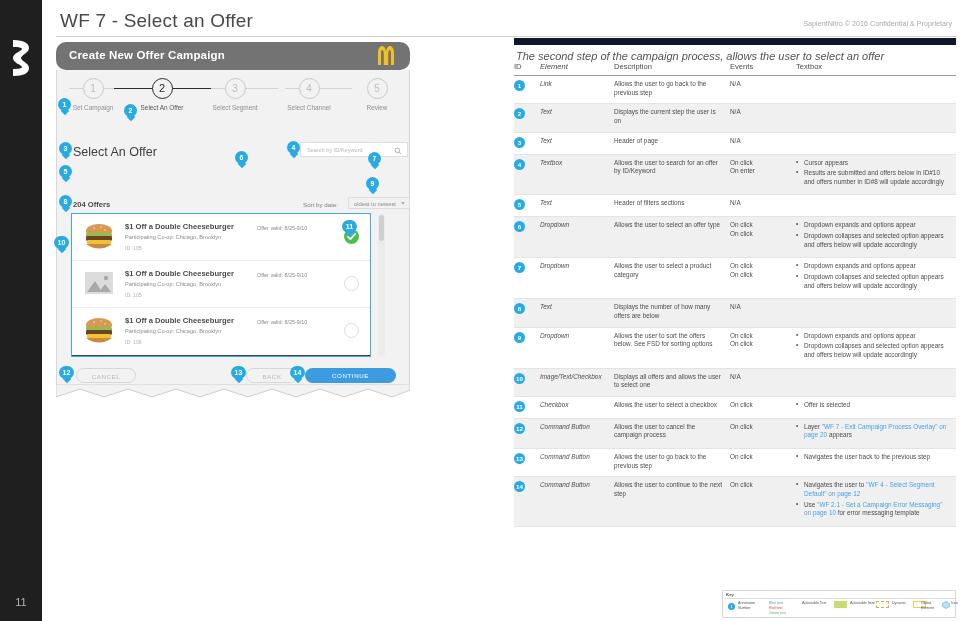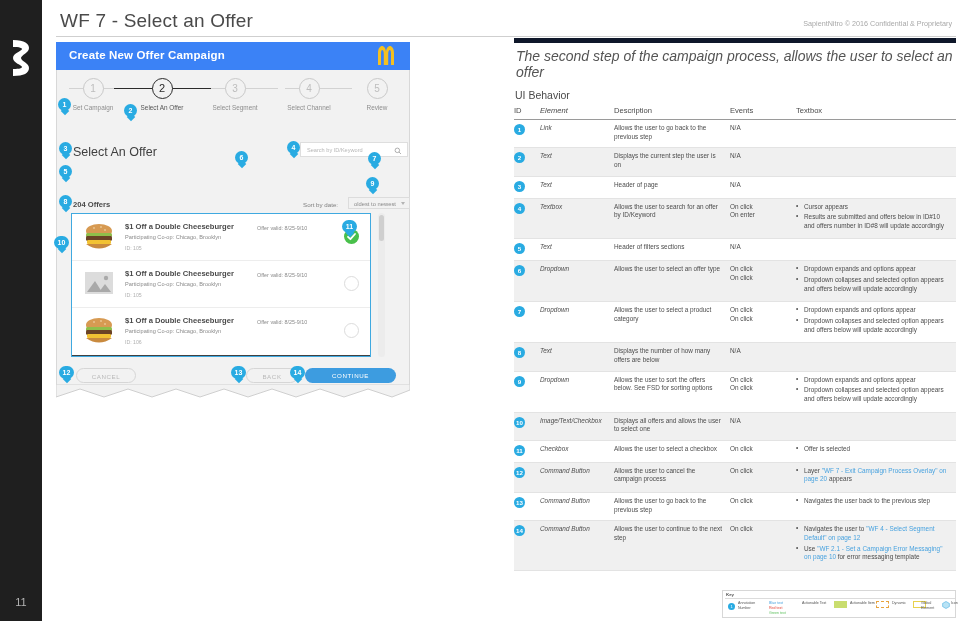--- a/index.html
+++ b/index.html
@@ -44,21 +44,22 @@
   }
 
   
   .wf {
     position: absolute; left: 56px; top: 42px;
     width: 354px; height: 350px;
   }
   .wf-titlebar {
     position: absolute; left: 0; top: 0;
     width: 354px; height: 28px;
-    background: #3b82f6;
+    background: #737373;
+    border-radius: 10px;
   }
   .wf-titlebar .t {
     position: absolute; left: 13px; top: 7px;
     color: #fff; font-size: 11.5px; font-weight: bold;
     letter-spacing: .15px;
   }
   .mcd-logo {
     position: absolute; right: 14px; top: 3px;
     width: 20px; height: 21px;
   }
@@ -223,23 +224,23 @@
     background: #29abe2;
     transform: rotate(45deg);
     z-index: -1;
   }
   .anno.w { width: 15px; border-radius: 7px; }
   .anno.w::after { left: 4.5px; }
 
   
   .spec { position: absolute; left: 514px; top: 38px; width: 442px; }
   .spec-desc {
-    font-size: 14px; font-style: italic; color: #545454;
+    font-size: 11px; font-style: italic; color: #545454;
     padding: 5px 0 0 2px;
-    border-top: 5px solid #0f172a;
+    border-top: 7px solid #0f172a;
   }
   .spec-h { margin: 9px 0 5px 1px; font-size: 10.5px; color: #4a4a4a; }
 
   table.uib { width: 442px; border-collapse: collapse; }
   table.uib thead th {
     text-align: left; font-size: 7.6px; font-weight: normal; color: #4a4a4a;
     padding: 0 4px 4px 0; border-bottom: 1px solid #9a9a9a;
   }
   table.uib td {
     vertical-align: top; font-size: 6.4px; color: #4c4c4c;
@@ -439,21 +440,20 @@
   <div class="anno" style="left:310px;top:135px;">9</div>
   <div class="anno w" style="left:-2px;top:194px;">10</div>
   <div class="anno w" style="left:286px;top:178px;">11</div>
   <div class="anno w" style="left:3px;top:324px;">12</div>
   <div class="anno w" style="left:175px;top:324px;">13</div>
   <div class="anno w" style="left:234px;top:324px;">14</div>
 </div>
 
 <div class="spec">
   <div class="spec-desc">The second step of the campaign process, allows the user to select an offer</div>
-  <div class="spec-h">UI Behavior</div>
 
   <table class="uib">
     <thead>
       <tr>
         <th class="c-id">ID</th>
         <th class="c-el">Element</th>
         <th class="c-de">Description</th>
         <th class="c-ev">Events</th>
         <th class="c-be">Textbox</th>
       </tr>

